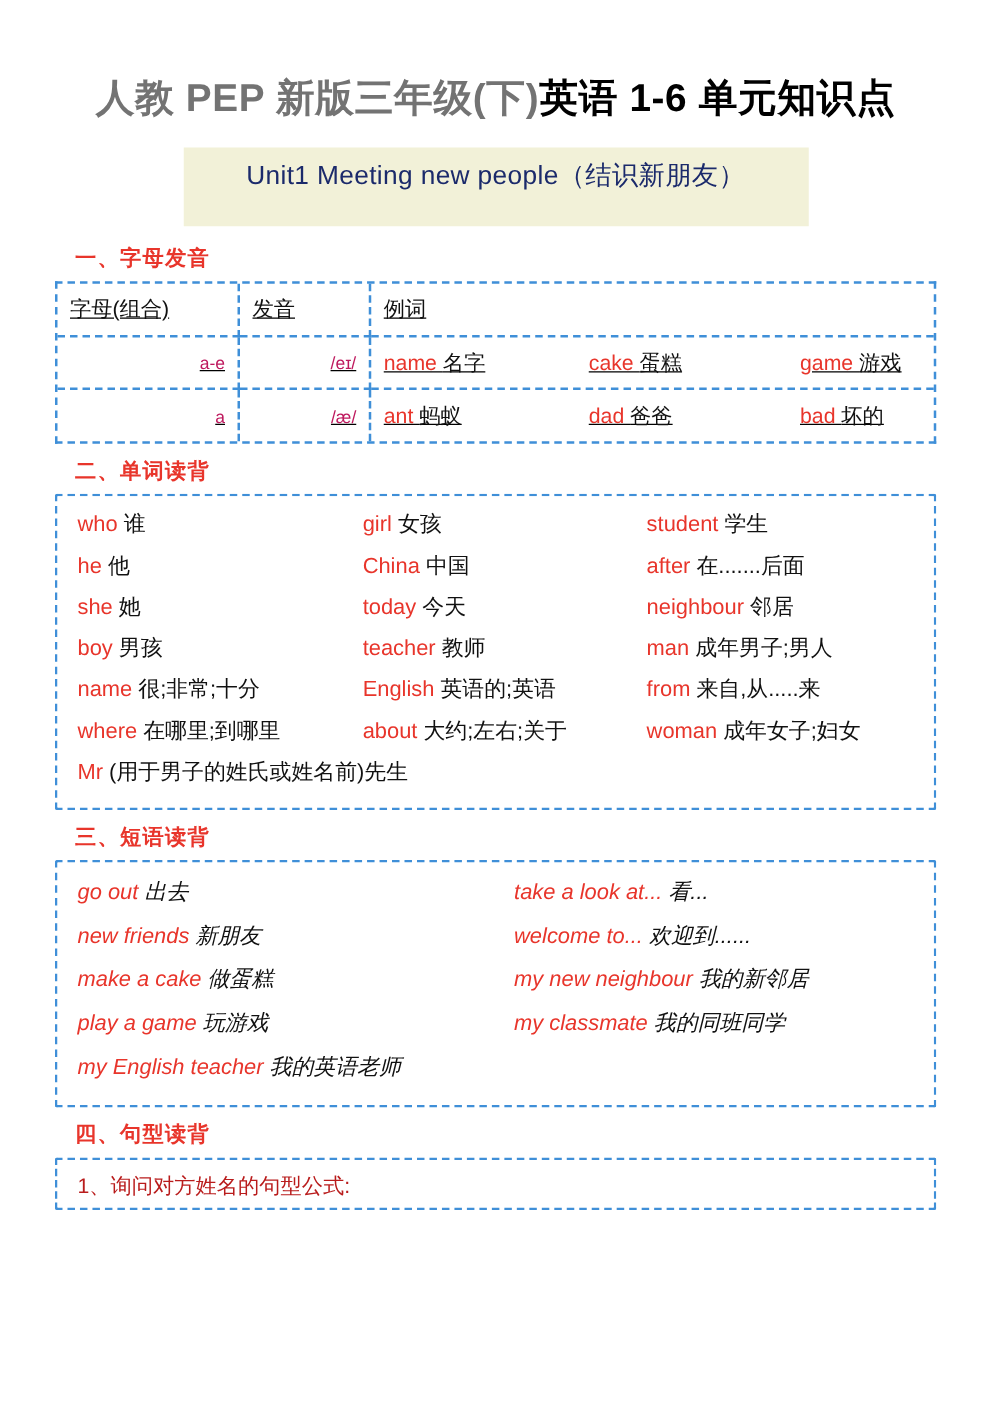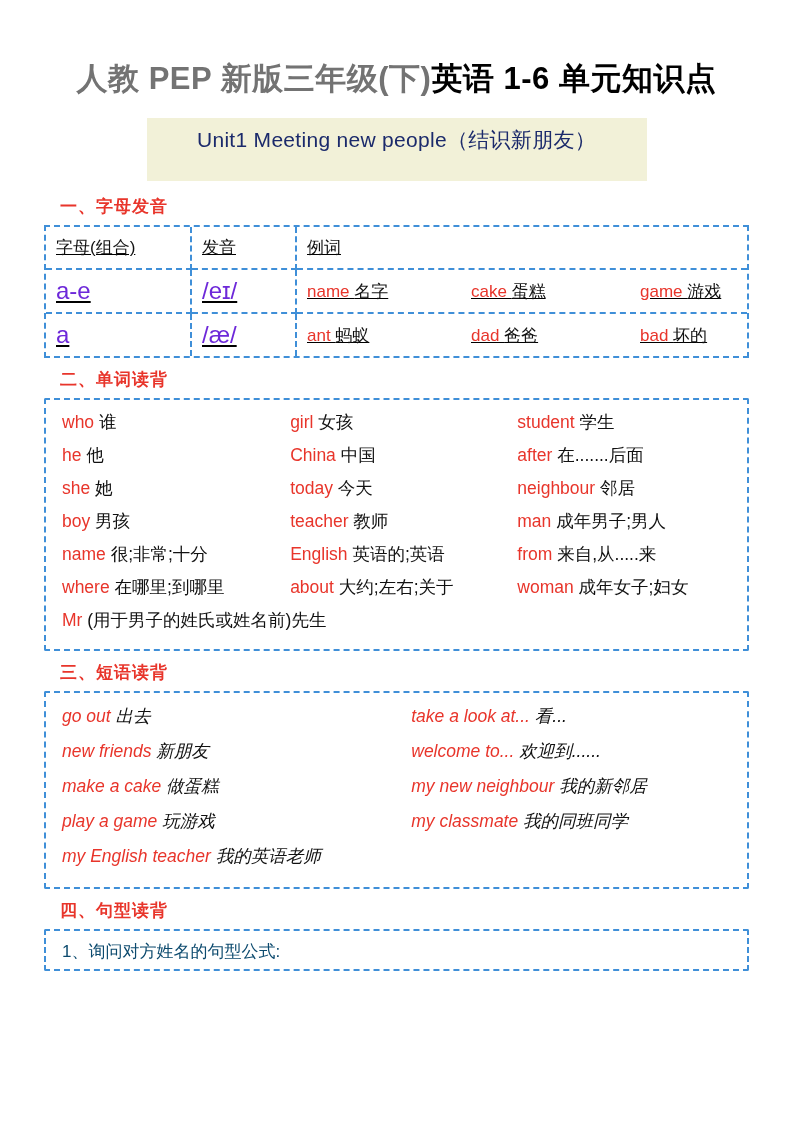--- a/index.html
+++ b/index.html
@@ -70,21 +70,21 @@
     height: 42px;
   }
   .tbl tr:first-child td { border-top: none; }
   .tbl tr:last-child td { border-bottom: none; }
   .tbl td:first-child { border-left: none; }
   .tbl td:last-child { border-right: none; }
   .tbl-wrap { border: 2px dashed #3f8fd8; padding: 0; text-decoration: underline; }
   .col-a { width: 145px; }
   .col-b { width: 105px; }
   .hdr-cell { font-size: 17px; color: #111; }
-  .mid { text-align: left; font-size: 24px; color: #6d28d9; }
+  .mid { text-align: right; font-size: 14px; color: #be185d; }
   .ex { color: #e8352b; font-size: 17px; }
   .ex .cn { color: #111; }
   .ex-row { display: flex; gap: 4px; }
   .ex-item { white-space: nowrap; }
   .ex-item:nth-child(1) { width: 160px; }
   .ex-item:nth-child(2) { width: 165px; }
 
   
   .wordbox { padding: 10px 12px 8px 12px; }
   .wrow {
@@ -116,21 +116,21 @@
   .pcell.p2 { width: 330px; }
   .pcell.full { width: 100%; padding-left: 4px; }
 
   
   .sentbox {
     padding: 9px 12px;
     height: 42px;
   }
   .sentline {
     font-size: 17px;
-    color: #0c4a6e;
+    color: #b91c1c;
     padding-left: 4px;
   }
 </style>
 </head>
 <body>
 
 <div class="page">
 
   <div class="title">
     <span class="blk">人教 PEP 新版三年级(下)</span><span class="red">英语 1-6 单元知识点</span>

